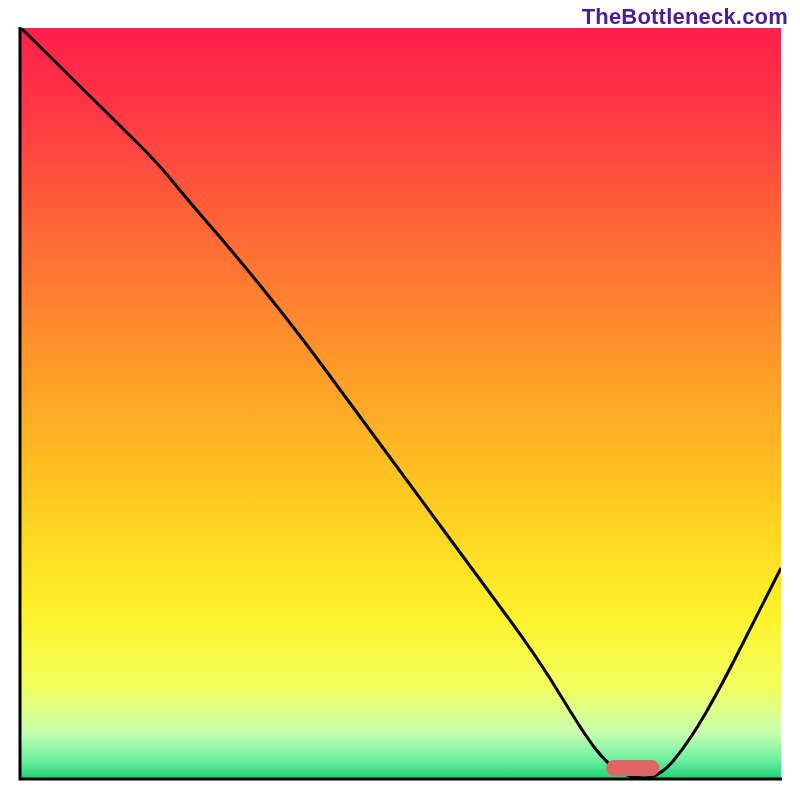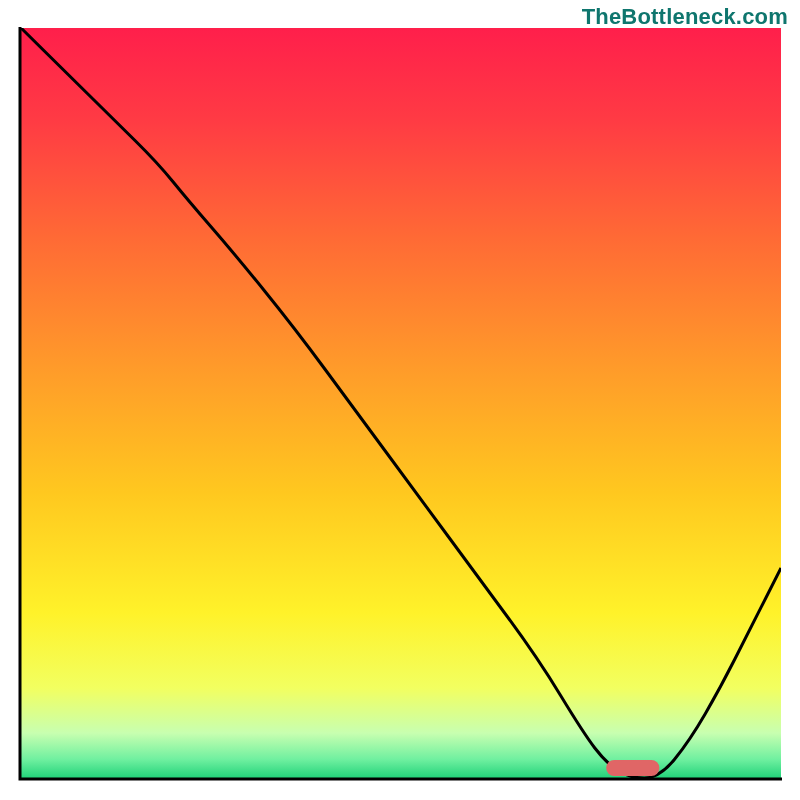--- a/index.html
+++ b/index.html
@@ -14,21 +14,21 @@
     position: relative;
     width: 800px;
     height: 800px;
   }
   .watermark {
     position: absolute;
     top: 4px;
     right: 12px;
     font-size: 22px;
     font-weight: 600;
-    color: #0f766e;
+    color: #4c1d95;
     letter-spacing: 0.2px;
     z-index: 20;
   }
   svg.plot {
     position: absolute;
     left: 0;
     top: 0;
   }
 </style>
 </head>

